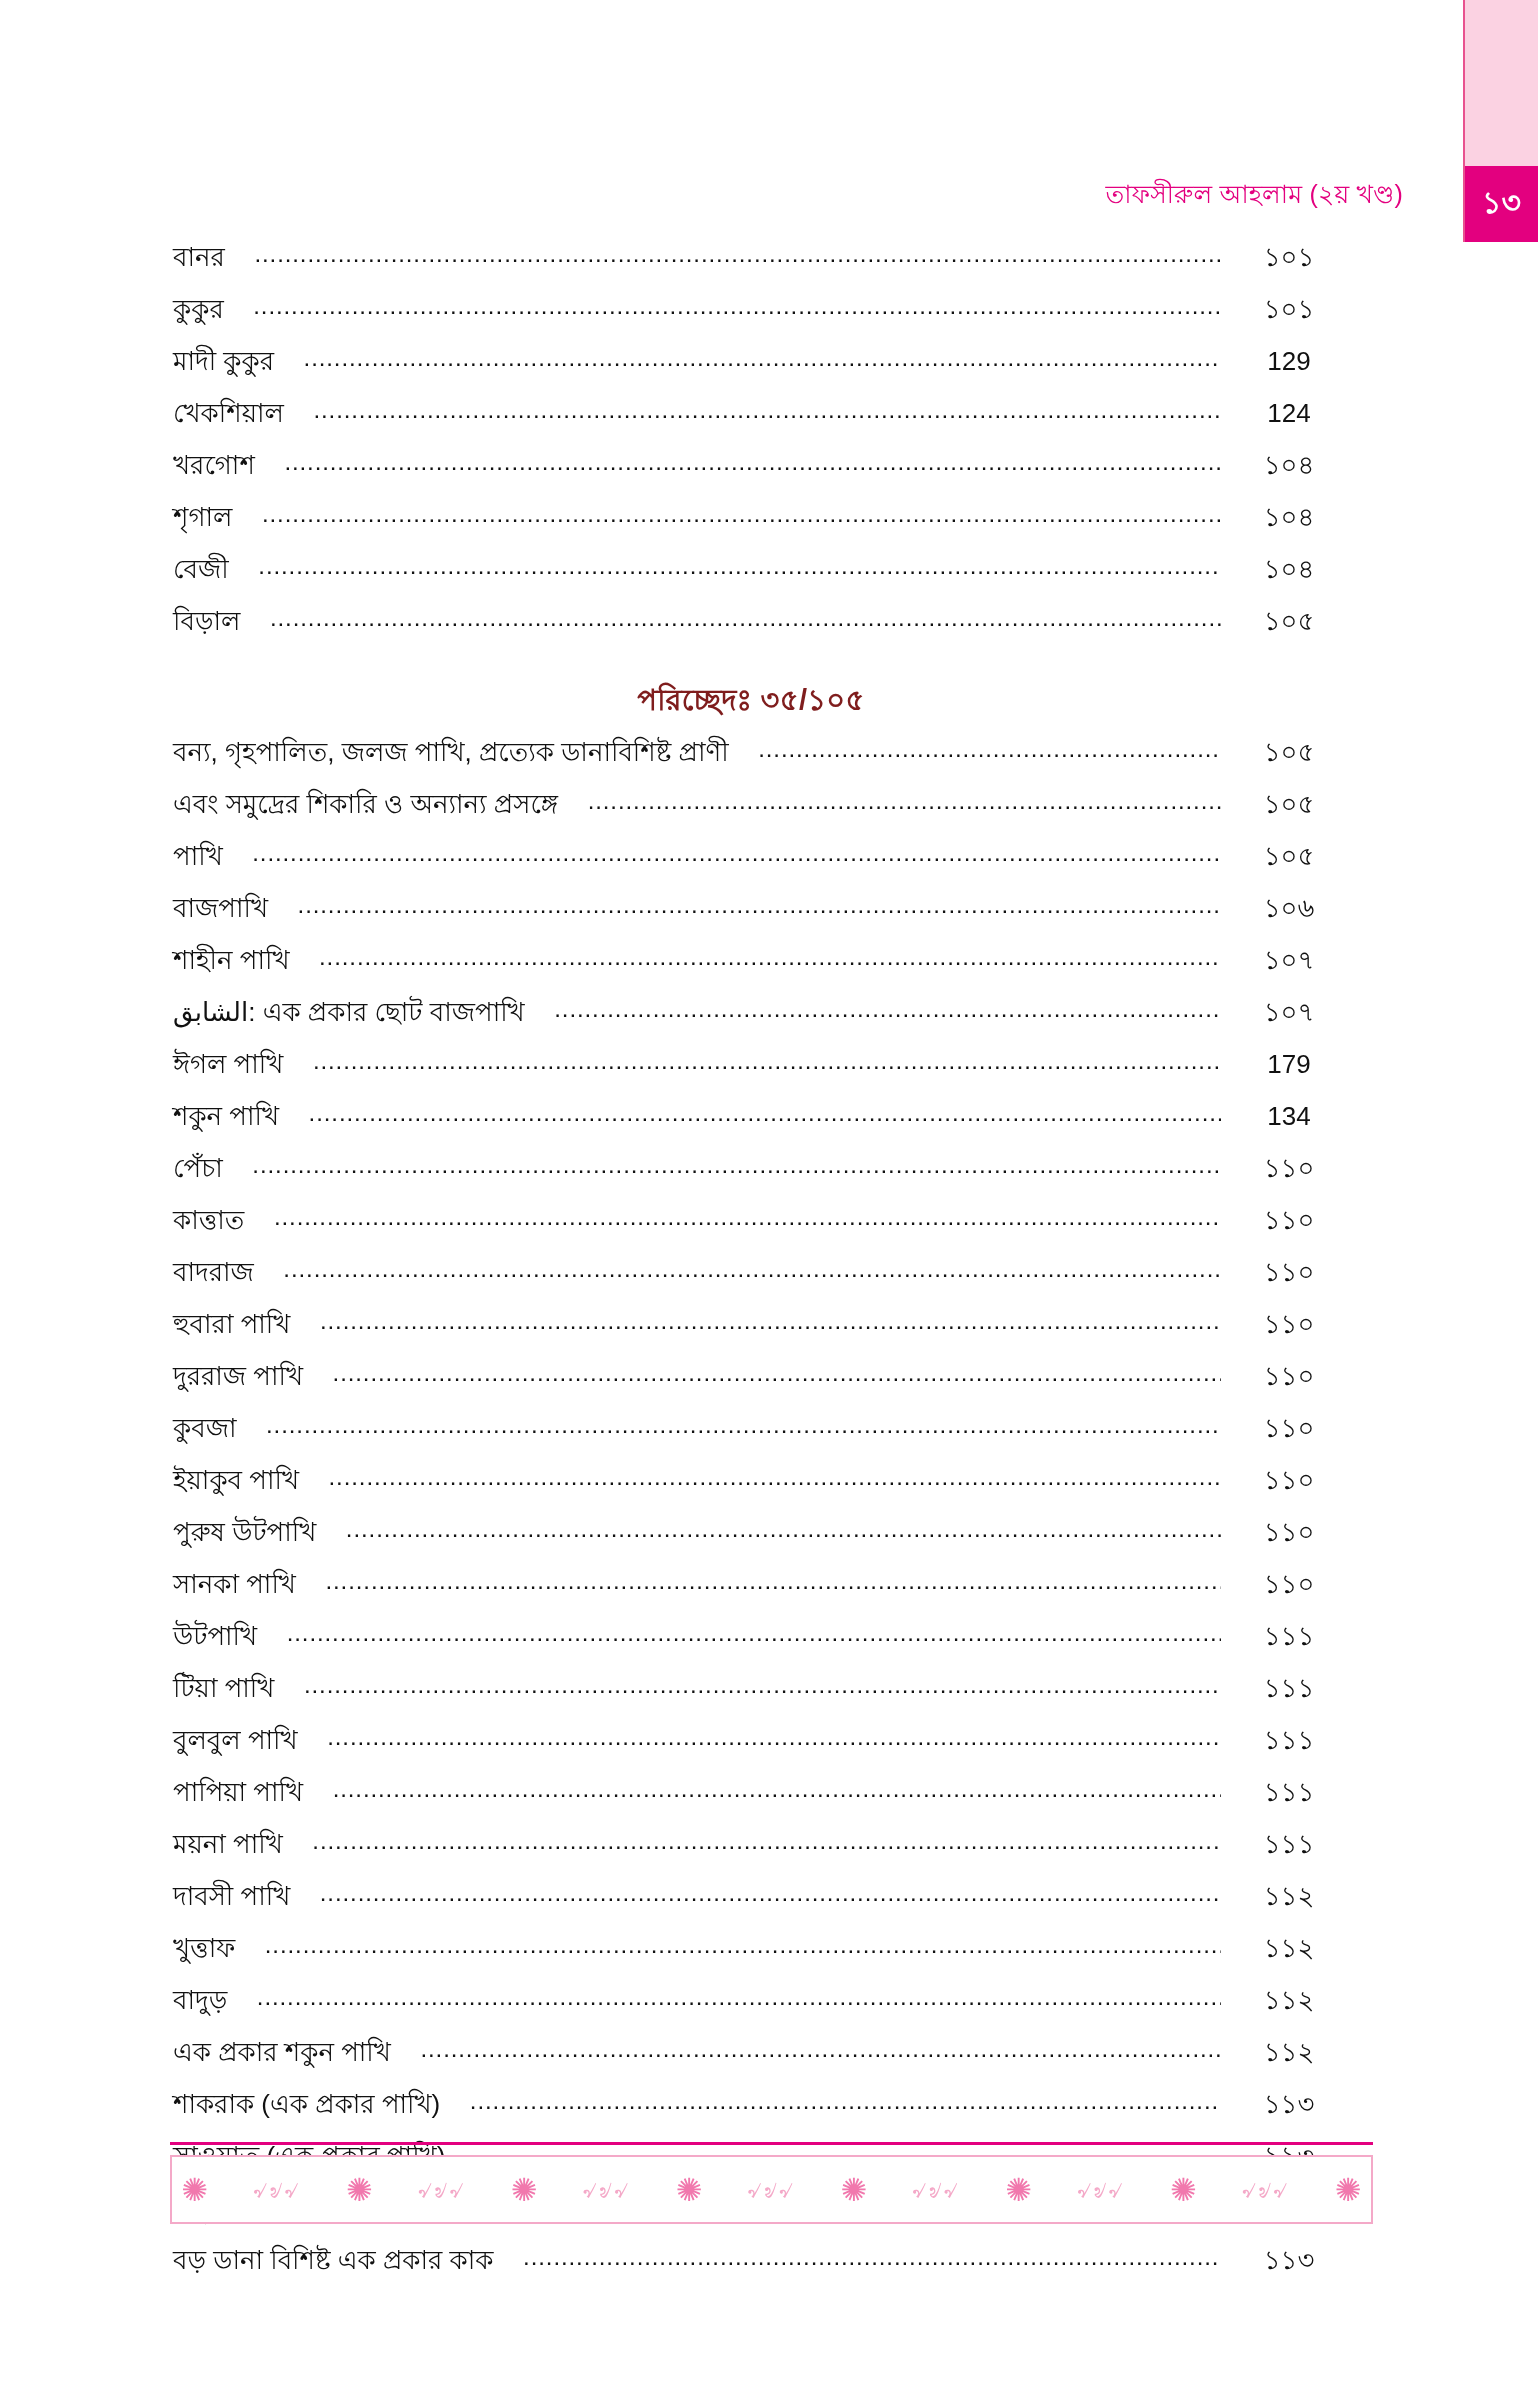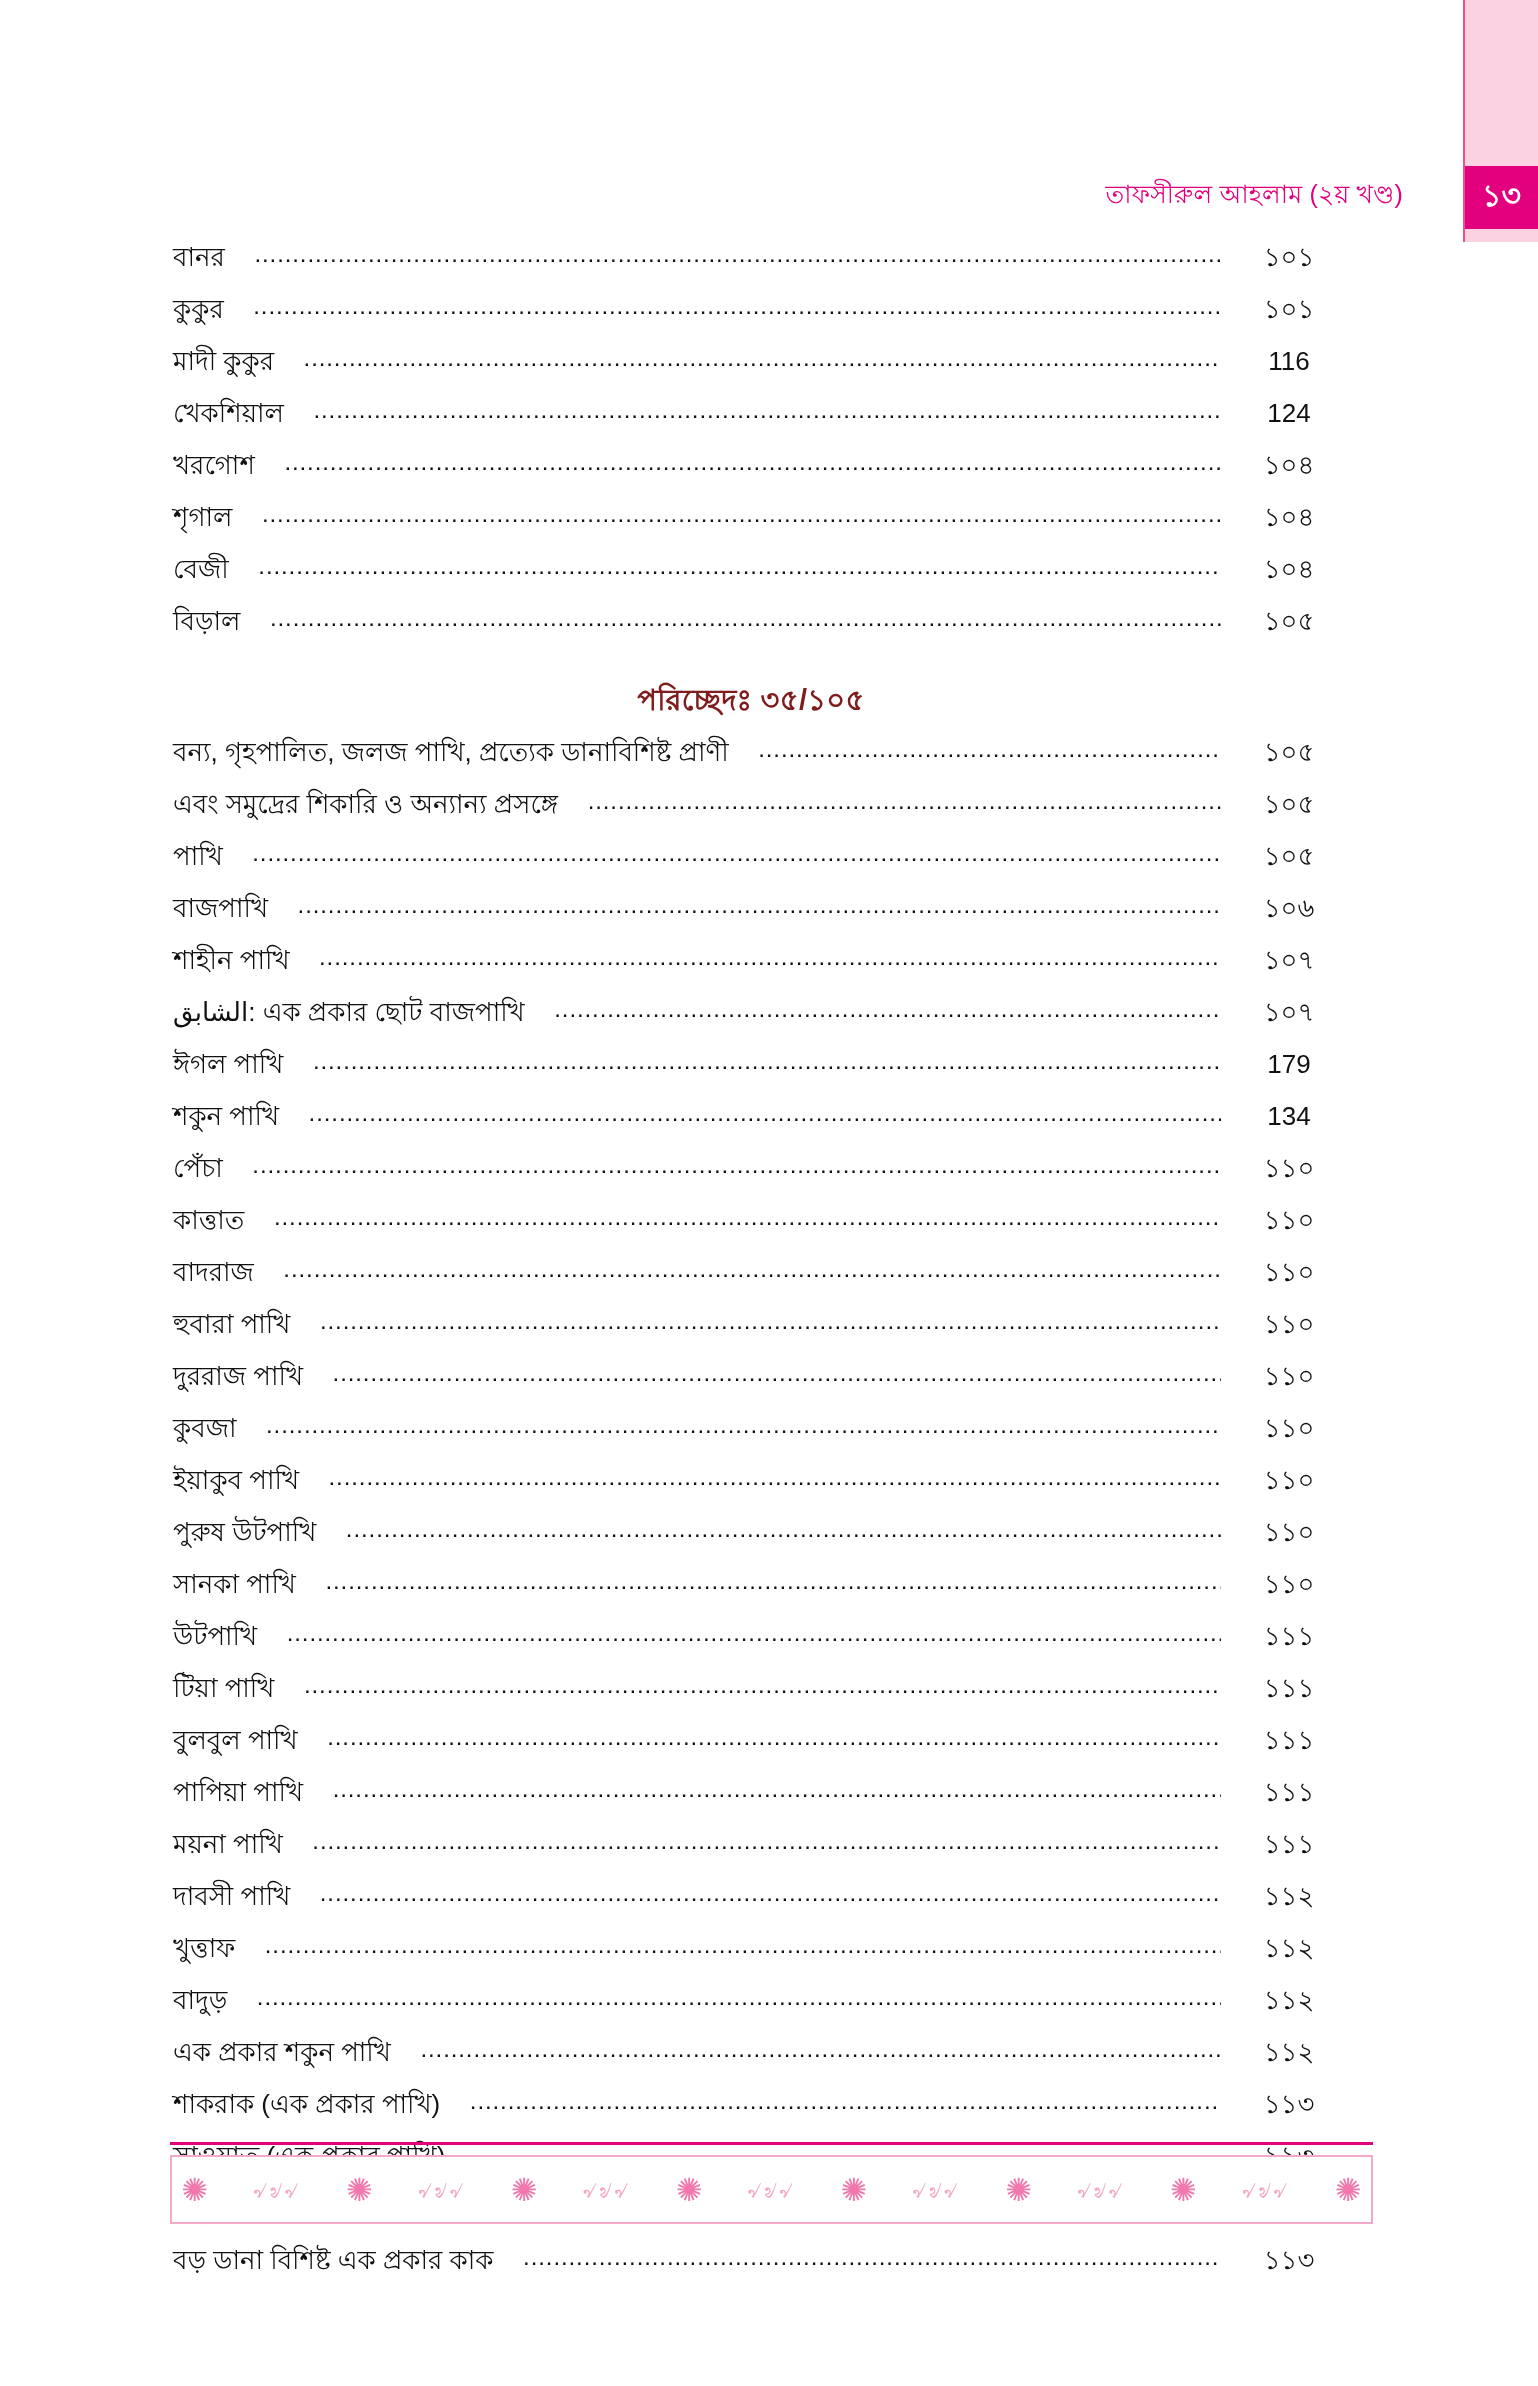--- a/index.html
+++ b/index.html
@@ -40,21 +40,21 @@
     top: 0;
     width: 73px;
     height: 140px;
     background: #fbd2e2;
   }
   .page-number-box {
     position: absolute;
     right: 0;
     top: 166px;
     width: 73px;
-    height: 63px;
+    height: 76px;
     background: #e3007f;
     display: flex;
     align-items: center;
     justify-content: center;
     color: #ffffff;
     font-size: 30px;
     font-weight: bold;
     font-family: "Liberation Sans", "DejaVu Sans", sans-serif;
   }
 
@@ -184,21 +184,21 @@
           <span class="toc-page">১০১</span>
         </div>
         <div class="toc-row">
           <span class="toc-title">কুকুর</span>
           <span class="toc-dots">............................................................................................................................................................................................................................</span>
           <span class="toc-page">১০১</span>
         </div>
         <div class="toc-row">
           <span class="toc-title">মাদী কুকুর</span>
           <span class="toc-dots">............................................................................................................................................................................................................................</span>
-          <span class="toc-page">116</span>
+          <span class="toc-page">129</span>
         </div>
         <div class="toc-row">
           <span class="toc-title">খেকশিয়াল</span>
           <span class="toc-dots">............................................................................................................................................................................................................................</span>
           <span class="toc-page">124</span>
         </div>
         <div class="toc-row">
           <span class="toc-title">খরগোশ</span>
           <span class="toc-dots">............................................................................................................................................................................................................................</span>
           <span class="toc-page">১০৪</span>

